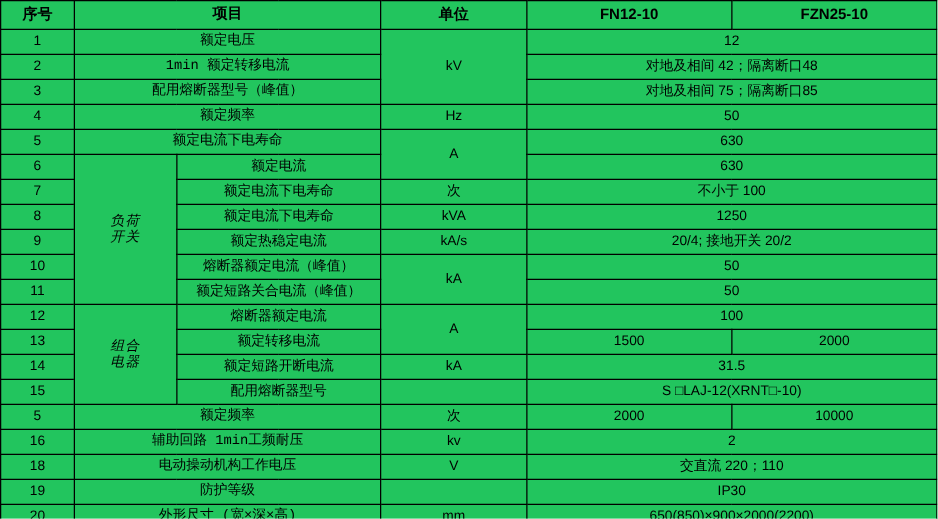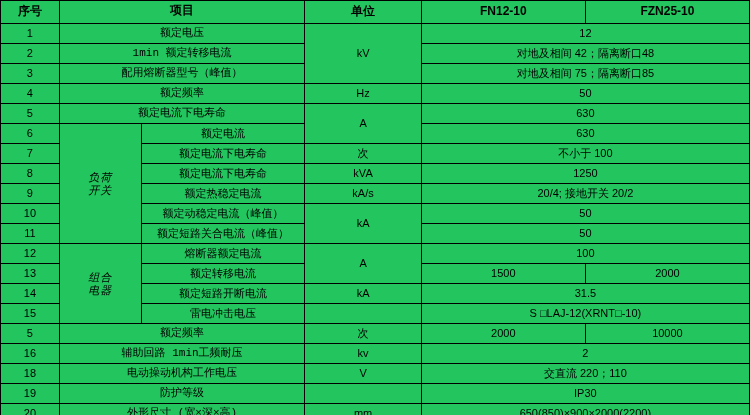--- a/index.html
+++ b/index.html
@@ -119,21 +119,21 @@
           <td class="col-v1" colspan="2">1250</td>
         </tr>
         <tr>
           <td class="col-no">9</td>
           <td class="col-item-b" colspan="2">额定热稳定电流</td>
           <td class="col-unit">kA/s</td>
           <td class="col-v1" colspan="2">20/4; 接地开关 20/2</td>
         </tr>
         <tr>
           <td class="col-no">10</td>
-          <td class="col-item-b" colspan="2">额定动稳定电流（峰值）</td>
+          <td class="col-item-b" colspan="2">熔断器额定电流（峰值）</td>
           <td class="col-unit" rowspan="2">kA</td>
           <td class="col-v1" colspan="2">50</td>
         </tr>
         <tr>
           <td class="col-no">11</td>
           <td class="col-item-b" colspan="2">额定短路关合电流（峰值）</td>
           <td class="col-v1" colspan="2">50</td>
         </tr>
         <tr>
           <td class="col-no">12</td>
@@ -152,21 +152,21 @@
           <td class="col-v2">2000</td>
         </tr>
         <tr>
           <td class="col-no">14</td>
           <td class="col-item-b" colspan="2">额定短路开断电流</td>
           <td class="col-unit">kA</td>
           <td class="col-v1" colspan="2">31.5</td>
         </tr>
         <tr>
           <td class="col-no">15</td>
-          <td class="col-item-b" colspan="2">雷电冲击电压</td>
+          <td class="col-item-b" colspan="2">配用熔断器型号</td>
           <td class="col-unit"></td>
           <td class="col-v1" colspan="2">S □LAJ-12(XRNT□-10)</td>
         </tr>
         <tr>
           <td class="col-no">5</td>
           <td class="col-item-c" colspan="3">额定频率</td>
           <td class="col-unit">次</td>
           <td class="col-v1">2000</td>
           <td class="col-v2">10000</td>
         </tr>

